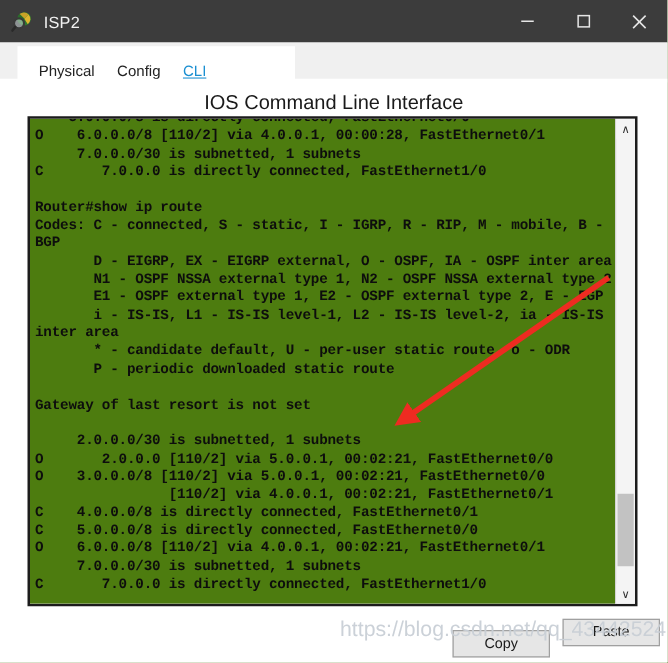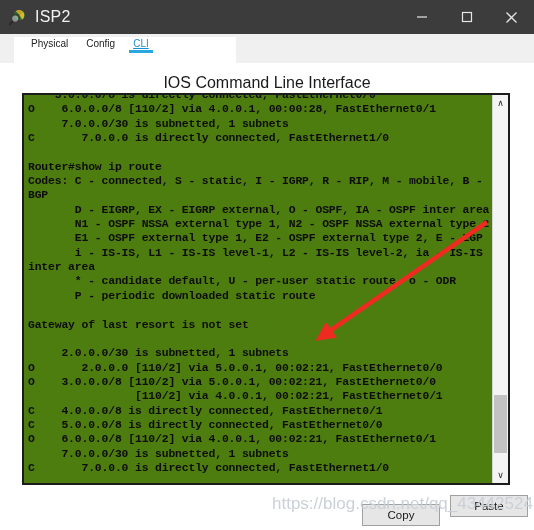--- a/index.html
+++ b/index.html
@@ -37,21 +37,21 @@
   #app-icon {
     width: 18px;
     height: 18px;
     margin-left: 9px;
     margin-right: 8px;
     position: relative;
     flex: 0 0 auto;
   }
   #titlebar-title {
     color: #f2f2f2;
-    font-size: 16px;
+    font-size: 13px;
     letter-spacing: 0.2px;
     font-family: "Liberation Sans", sans-serif;
     white-space: nowrap;
   }
   #window-controls {
     margin-left: auto;
     display: flex;
     height: 34px;
   }
   .win-btn {
@@ -77,23 +77,23 @@
     top: 3px;
     width: 222px;
     height: 29px;
     background: #ffffff;
     display: flex;
     align-items: flex-start;
     padding-left: 8px;
     box-sizing: border-box;
   }
   .tab {
-    font-size: 10px;
+    font-size: 12px;
     color: #222222;
-    padding: 1px 9px 3px 9px;
+    padding: 13px 9px 3px 9px;
     position: relative;
     white-space: nowrap;
     font-family: "Liberation Sans", sans-serif;
   }
   .tab.active {
     color: #1a8fd1;
     text-decoration: underline;
   }
   .tab.active::after {
     content: "";

